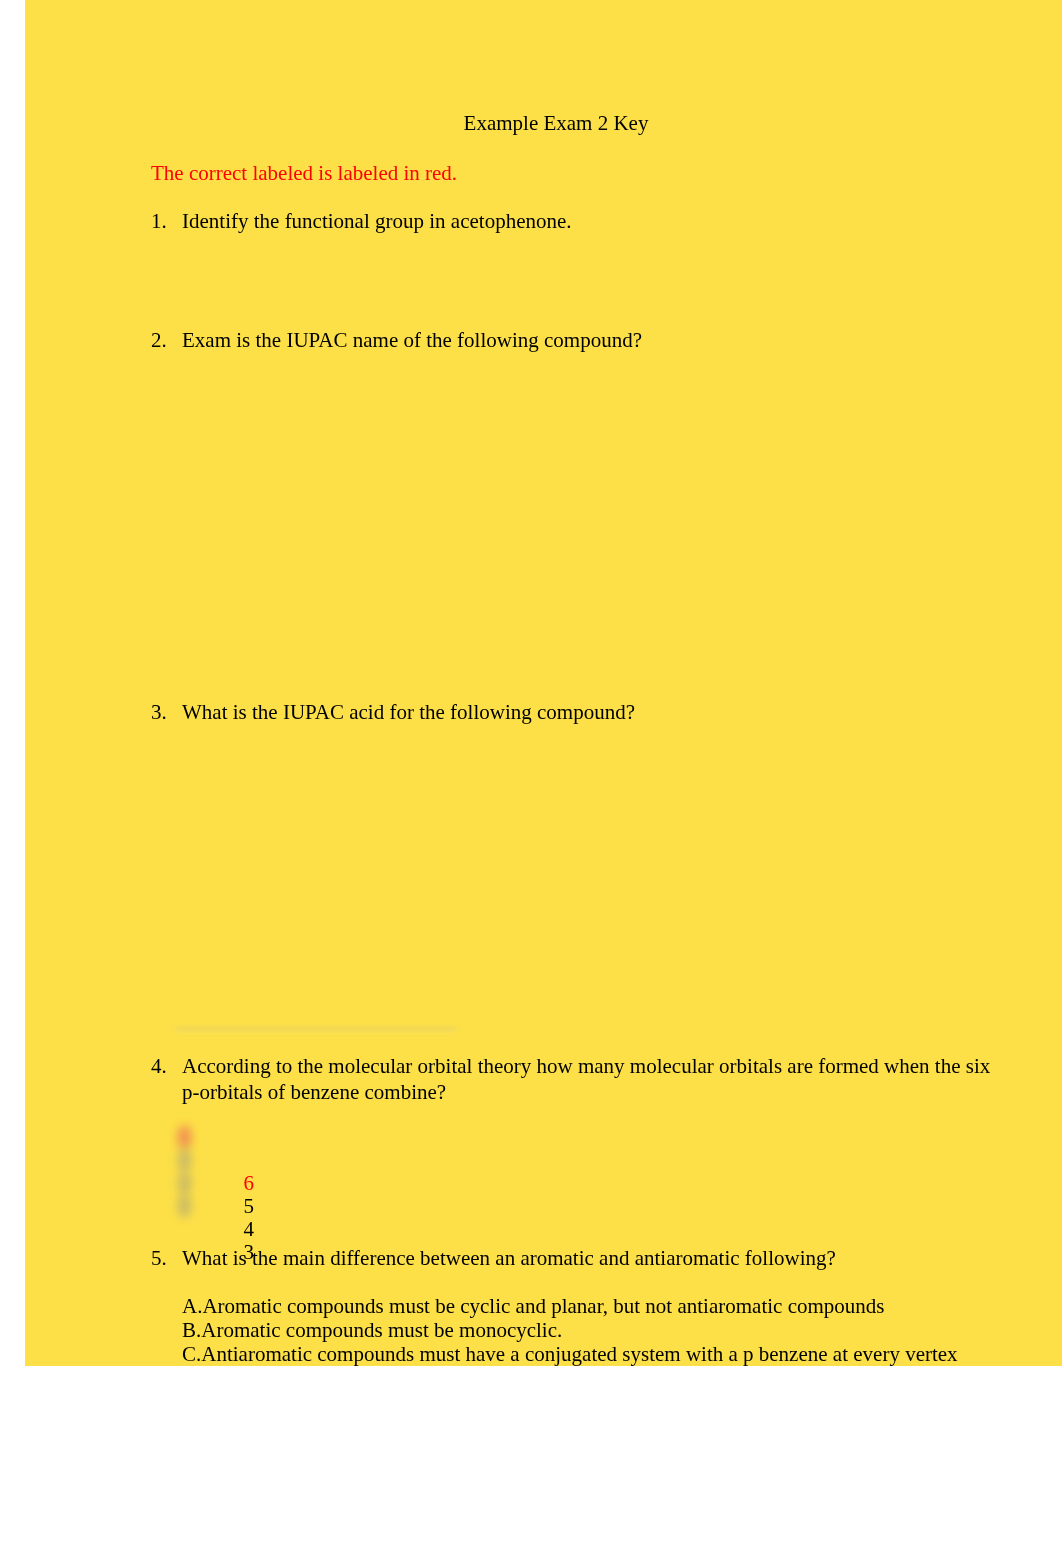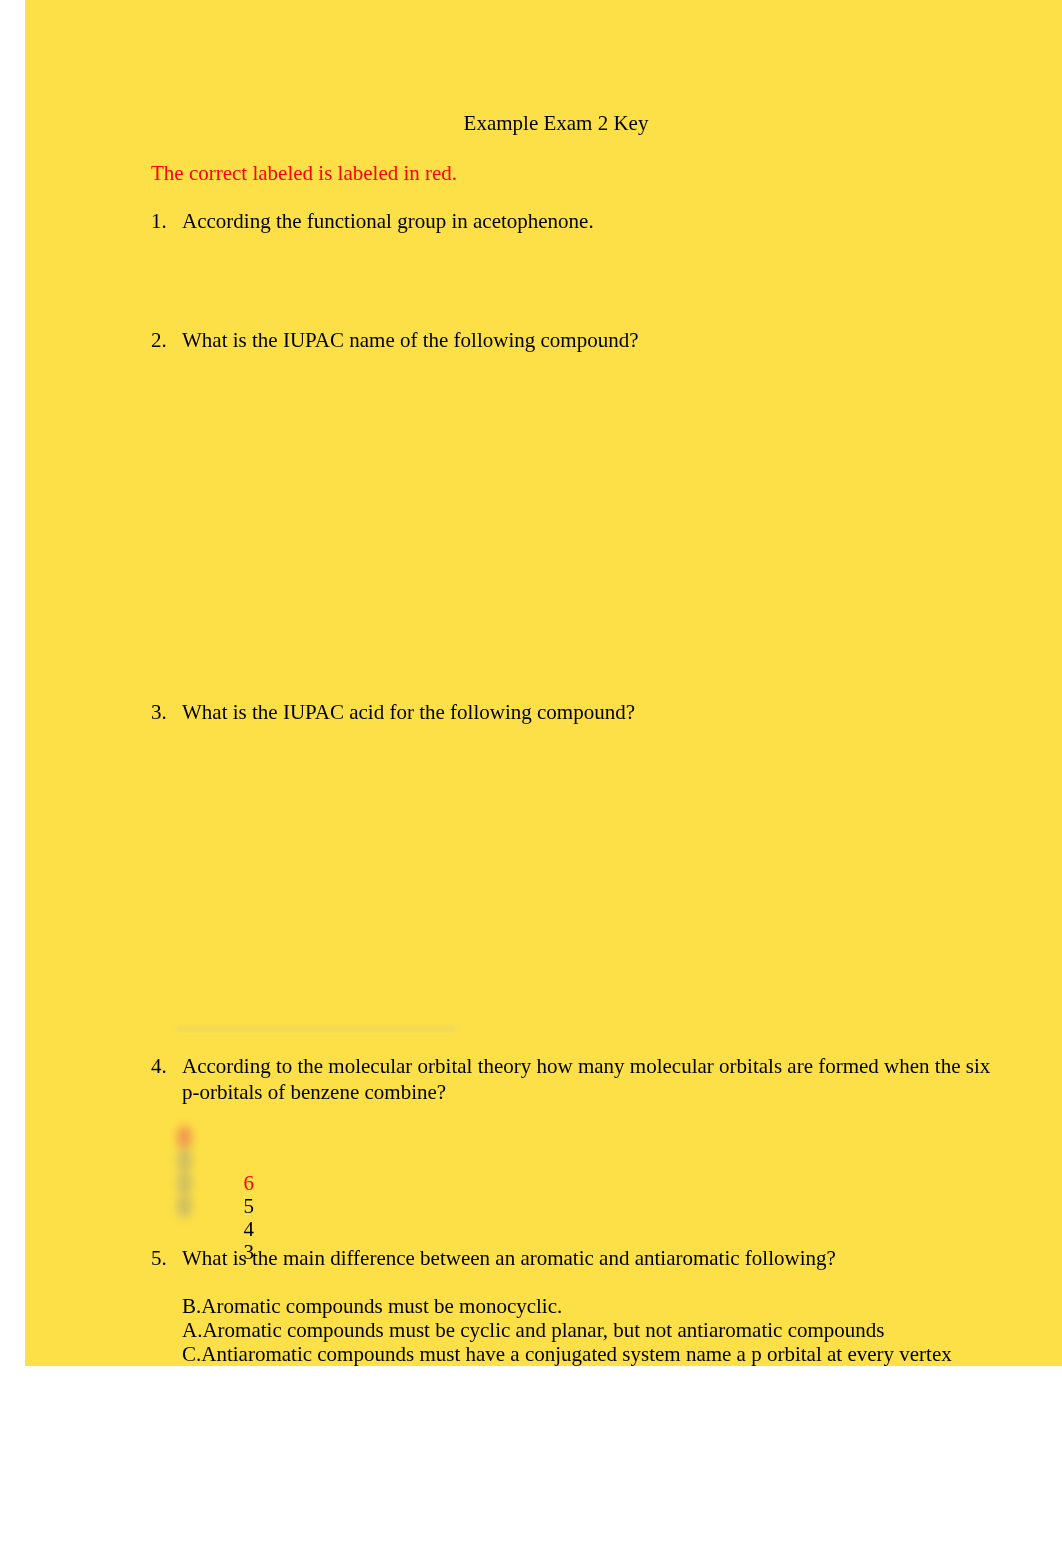--- a/index.html
+++ b/index.html
@@ -172,27 +172,27 @@
 <body>
 
 <div id="page">
 
   <div class="doc-title">Example Exam 2 Key</div>
 
   <div class="instruction">The correct labeled is labeled in red.</div>
 
   <div class="question" style="top:208px; width:830px;">
     <span class="q-num">1.</span>
-    <span class="q-text">According the functional group in acetophenone.</span>
+    <span class="q-text">Identify the functional group in acetophenone.</span>
   </div>
 
 
   <div class="question" style="top:327px; width:830px;">
     <span class="q-num">2.</span>
-    <span class="q-text">What is the IUPAC name of the following compound?</span>
+    <span class="q-text">Exam is the IUPAC name of the following compound?</span>
   </div>
 
   <div class="figure-blank" style="left:150px; top:375px; width:600px; height:300px;"></div>
 
   <div class="question" style="top:699px; width:830px;">
     <span class="q-num">3.</span>
     <span class="q-text">What is the IUPAC acid for the following compound?</span>
   </div>
 
   <div class="figure-blank" style="left:150px; top:750px; width:600px; height:280px;"></div>
@@ -222,20 +222,20 @@
       <span class="q4-val">3</span>
     </div>
   </div>
 
   <div class="question" style="top:1245px; width:860px;">
     <span class="q-num">5.</span>
     <span class="q-text">What is the main difference between an aromatic and antiaromatic following?</span>
   </div>
 
   <div class="q5-options">
+    <div class="q5-opt">A.Aromatic compounds must be cyclic and planar, but not antiaromatic compounds</div>
     <div class="q5-opt">B.Aromatic compounds must be monocyclic.</div>
-    <div class="q5-opt">A.Aromatic compounds must be cyclic and planar, but not antiaromatic compounds</div>
-    <div class="q5-opt">C.Antiaromatic compounds must have a conjugated system name a p orbital at every vertex</div>
+    <div class="q5-opt">C.Antiaromatic compounds must have a conjugated system with a p benzene at every vertex</div>
   </div>
 
   <div class="page-number">1</div>
 
 </div>
 
 </body></html>

